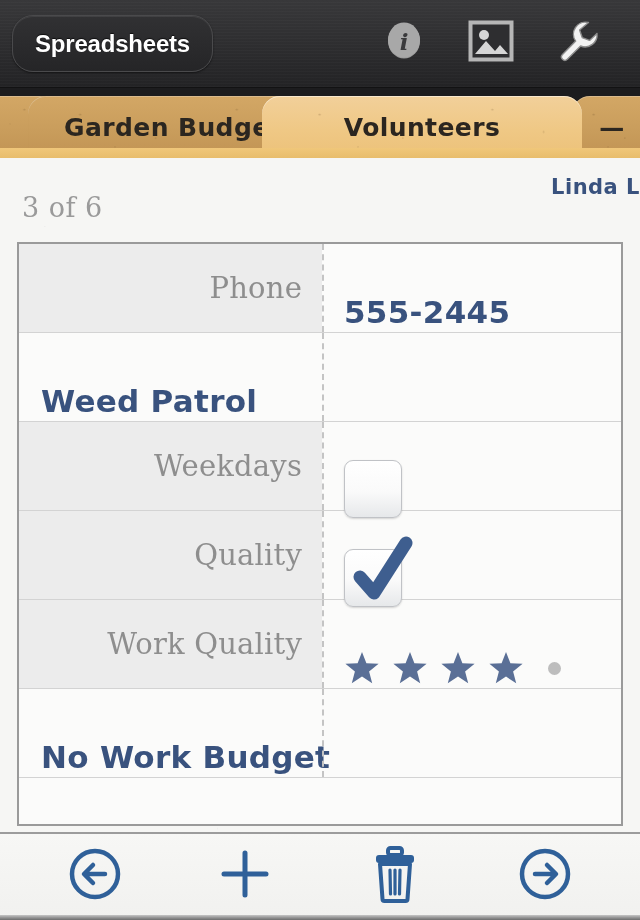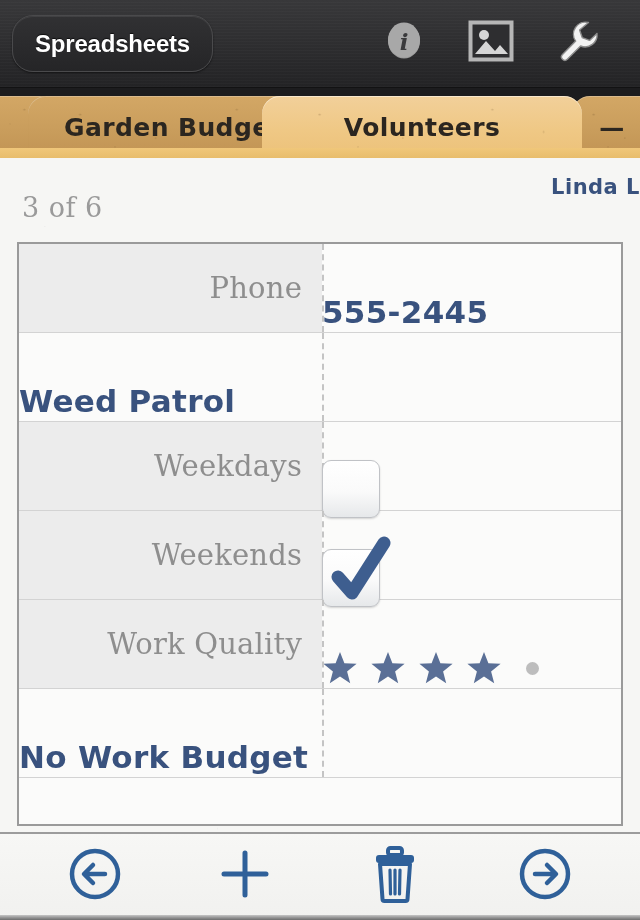--- a/index.html
+++ b/index.html
@@ -181,20 +181,21 @@
     white-space:nowrap;
   }
   .divider {
     position:absolute; left:303px; top:0;
     width:0; height:100%;
     border-left:2px dashed #c4c4c4;
   }
   .cell-value {
     flex:1; height:100%;
     display:flex; align-items:center;
+    padding-left:22px;
     background:transparent;
     font-family:"DejaVu Sans", sans-serif;
     font-size:31px; font-weight:bold;
     color:#39527e;
     letter-spacing:0.3px;
     white-space:nowrap;
     overflow:visible;
     margin-top:48px;
   }
   .row.empty .cell-label{ background:transparent; }
@@ -323,21 +324,21 @@
         <div class="cell-label">Weekdays</div>
         <div class="divider"></div>
         <div class="cell-value">
           <div class="chk-wrap">
             <div class="chk"></div>
           </div>
         </div>
       </div>
 
       <div class="row">
-        <div class="cell-label">Weekends</div>
+        <div class="cell-label">Quality</div>
         <div class="divider"></div>
         <div class="cell-value">
           <div class="chk-wrap">
             <div class="chk"></div>
             <svg class="chk-mark" viewBox="0 0 66 72">
               <path d="M12 44 L26 60 L58 10" stroke="#3e5e8f" stroke-width="13" stroke-linecap="round" stroke-linejoin="round" fill="none"></path>
             </svg>
           </div>
         </div>
       </div>

